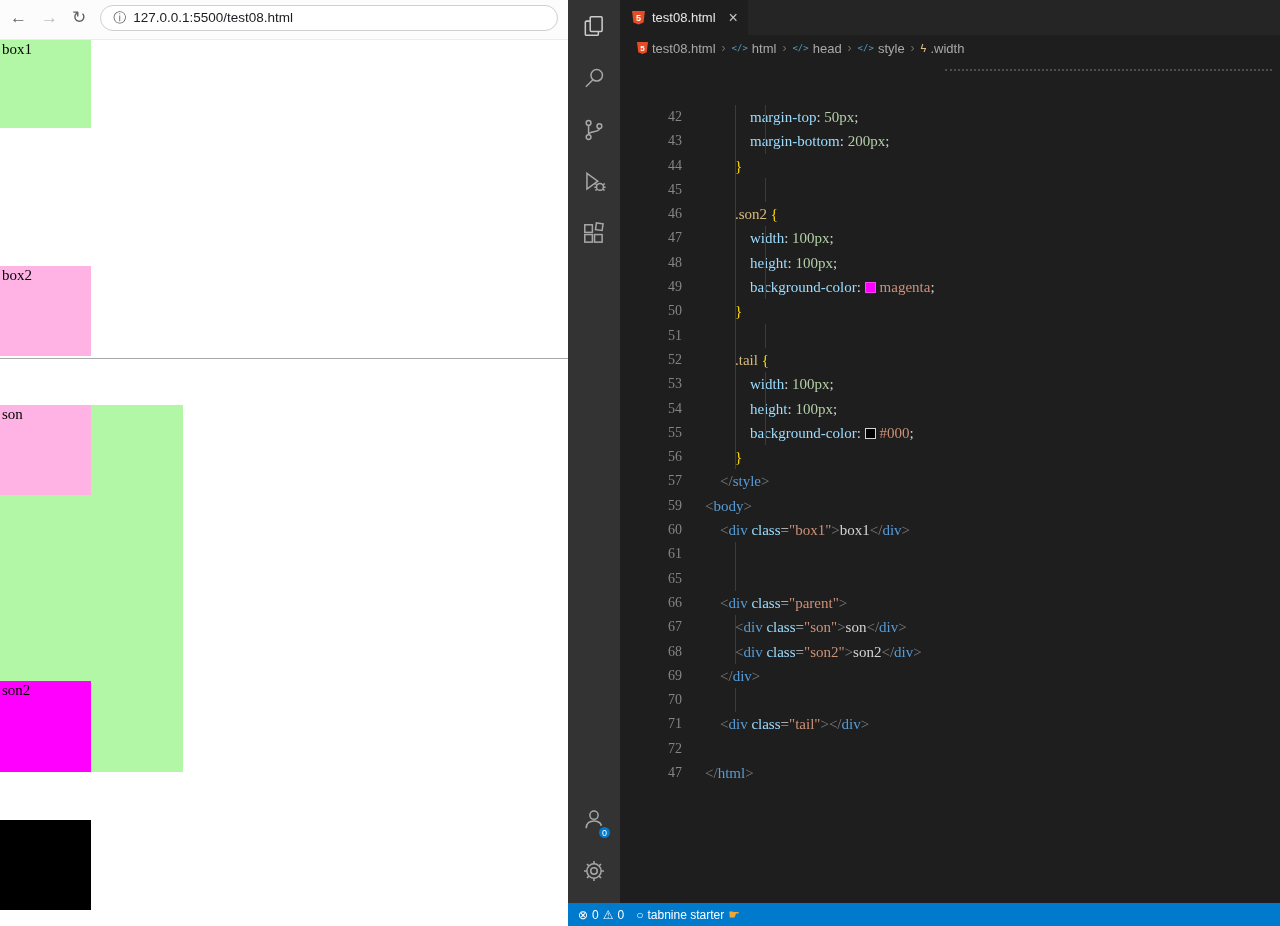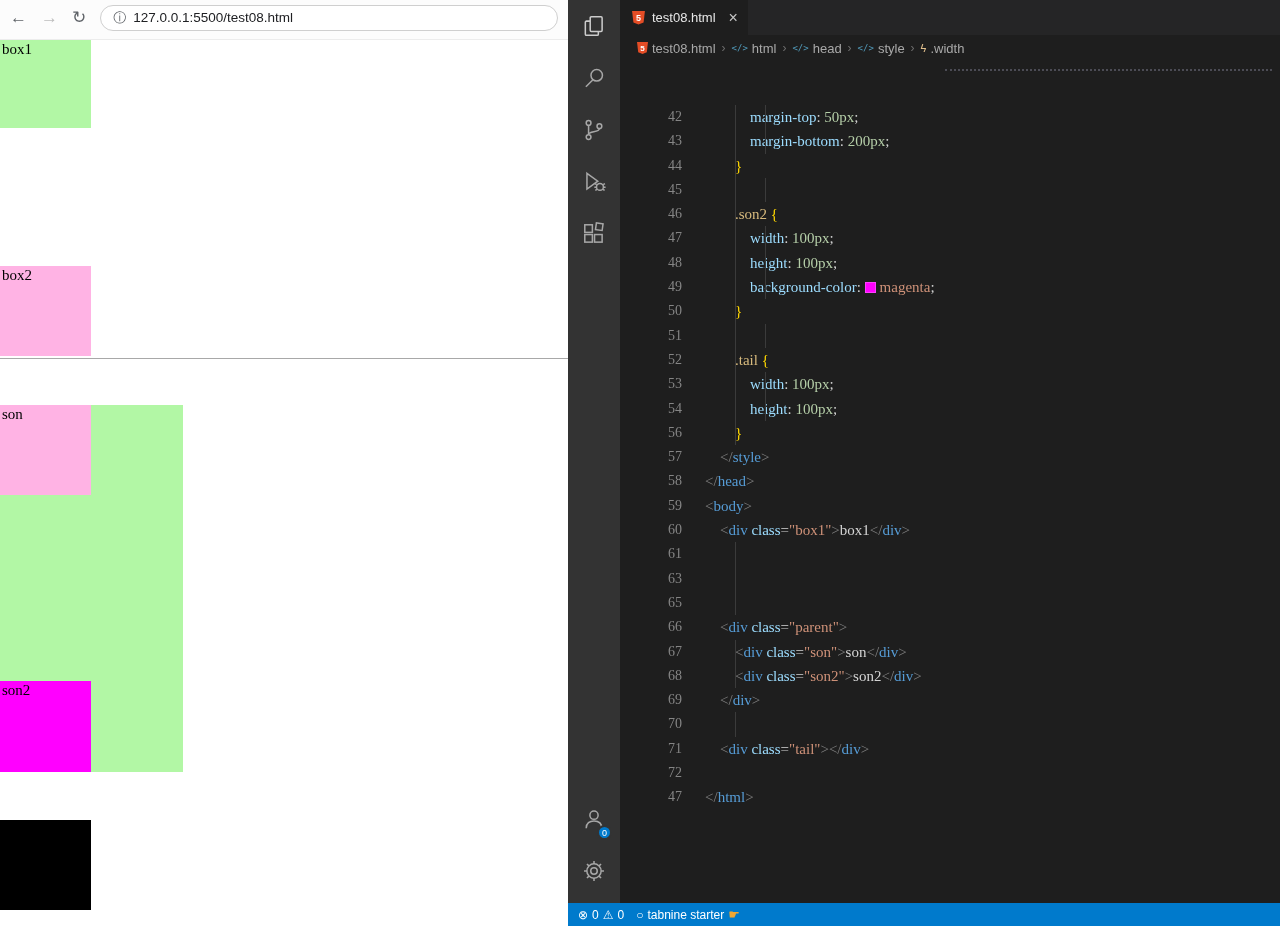--- a/index.html
+++ b/index.html
@@ -239,45 +239,41 @@
         </div>
         <div class="cl">
           <span class="ln">53</span>
           <span class="lc"><i class="guide" style="left: 4ch;"></i><i class="guide" style="left: 8ch;"></i><span class="tk-s">            </span><span class="tk-p">width</span><span class="tk-u">: </span><span class="tk-n">100px</span><span class="tk-u">;</span></span>
         </div>
         <div class="cl">
           <span class="ln">54</span>
           <span class="lc"><i class="guide" style="left: 4ch;"></i><i class="guide" style="left: 8ch;"></i><span class="tk-s">            </span><span class="tk-p">height</span><span class="tk-u">: </span><span class="tk-n">100px</span><span class="tk-u">;</span></span>
         </div>
         <div class="cl">
+          <span class="ln">55</span>
+          <span class="lc"><i class="guide" style="left: 4ch;"></i><i class="guide" style="left: 8ch;"></i><span class="tk-s">            </span><span class="tk-p">background-color</span><span class="tk-u">: </span><span class="swatch" style="background: rgb(0, 0, 0); border-color: rgb(212, 212, 212);"></span><span class="tk-v">#000</span><span class="tk-u">;</span></span>
+        </div>
+        <div class="cl">
           <span class="ln">56</span>
           <span class="lc"><i class="guide" style="left: 4ch;"></i><span class="tk-s">        </span><span class="tk-b">}</span></span>
         </div>
         <div class="cl">
           <span class="ln">57</span>
           <span class="lc"><span class="tk-s">    </span><span class="tk-a">&lt;/</span><span class="tk-t">style</span><span class="tk-a">&gt;</span></span>
         </div>
         <div class="cl">
-          <span class="ln">58</span>
-          <span class="lc"><span class="tk-a">&lt;/</span><span class="tk-t">head</span><span class="tk-a">&gt;</span></span>
-        </div>
-        <div class="cl">
           <span class="ln">59</span>
           <span class="lc"><span class="tk-a">&lt;</span><span class="tk-t">body</span><span class="tk-a">&gt;</span></span>
         </div>
         <div class="cl">
           <span class="ln">60</span>
           <span class="lc"><span class="tk-s">    </span><span class="tk-a">&lt;</span><span class="tk-t">div</span><span class="tk-s"> </span><span class="tk-r">class</span><span class="tk-u">=</span><span class="tk-q">"box1"</span><span class="tk-a">&gt;</span><span class="tk-x">box1</span><span class="tk-a">&lt;/</span><span class="tk-t">div</span><span class="tk-a">&gt;</span></span>
         </div>
         <div class="cl">
           <span class="ln">61</span>
-          <span class="lc"><i class="guide" style="left: 4ch;"></i></span>
-        </div>
-        <div class="cl">
-          <span class="ln">63</span>
           <span class="lc"><i class="guide" style="left: 4ch;"></i></span>
         </div>
         <div class="cl">
           <span class="ln">65</span>
           <span class="lc"><i class="guide" style="left: 4ch;"></i></span>
         </div>
         <div class="cl">
           <span class="ln">66</span>
           <span class="lc"><span class="tk-s">    </span><span class="tk-a">&lt;</span><span class="tk-t">div</span><span class="tk-s"> </span><span class="tk-r">class</span><span class="tk-u">=</span><span class="tk-q">"parent"</span><span class="tk-a">&gt;</span></span>
         </div>

